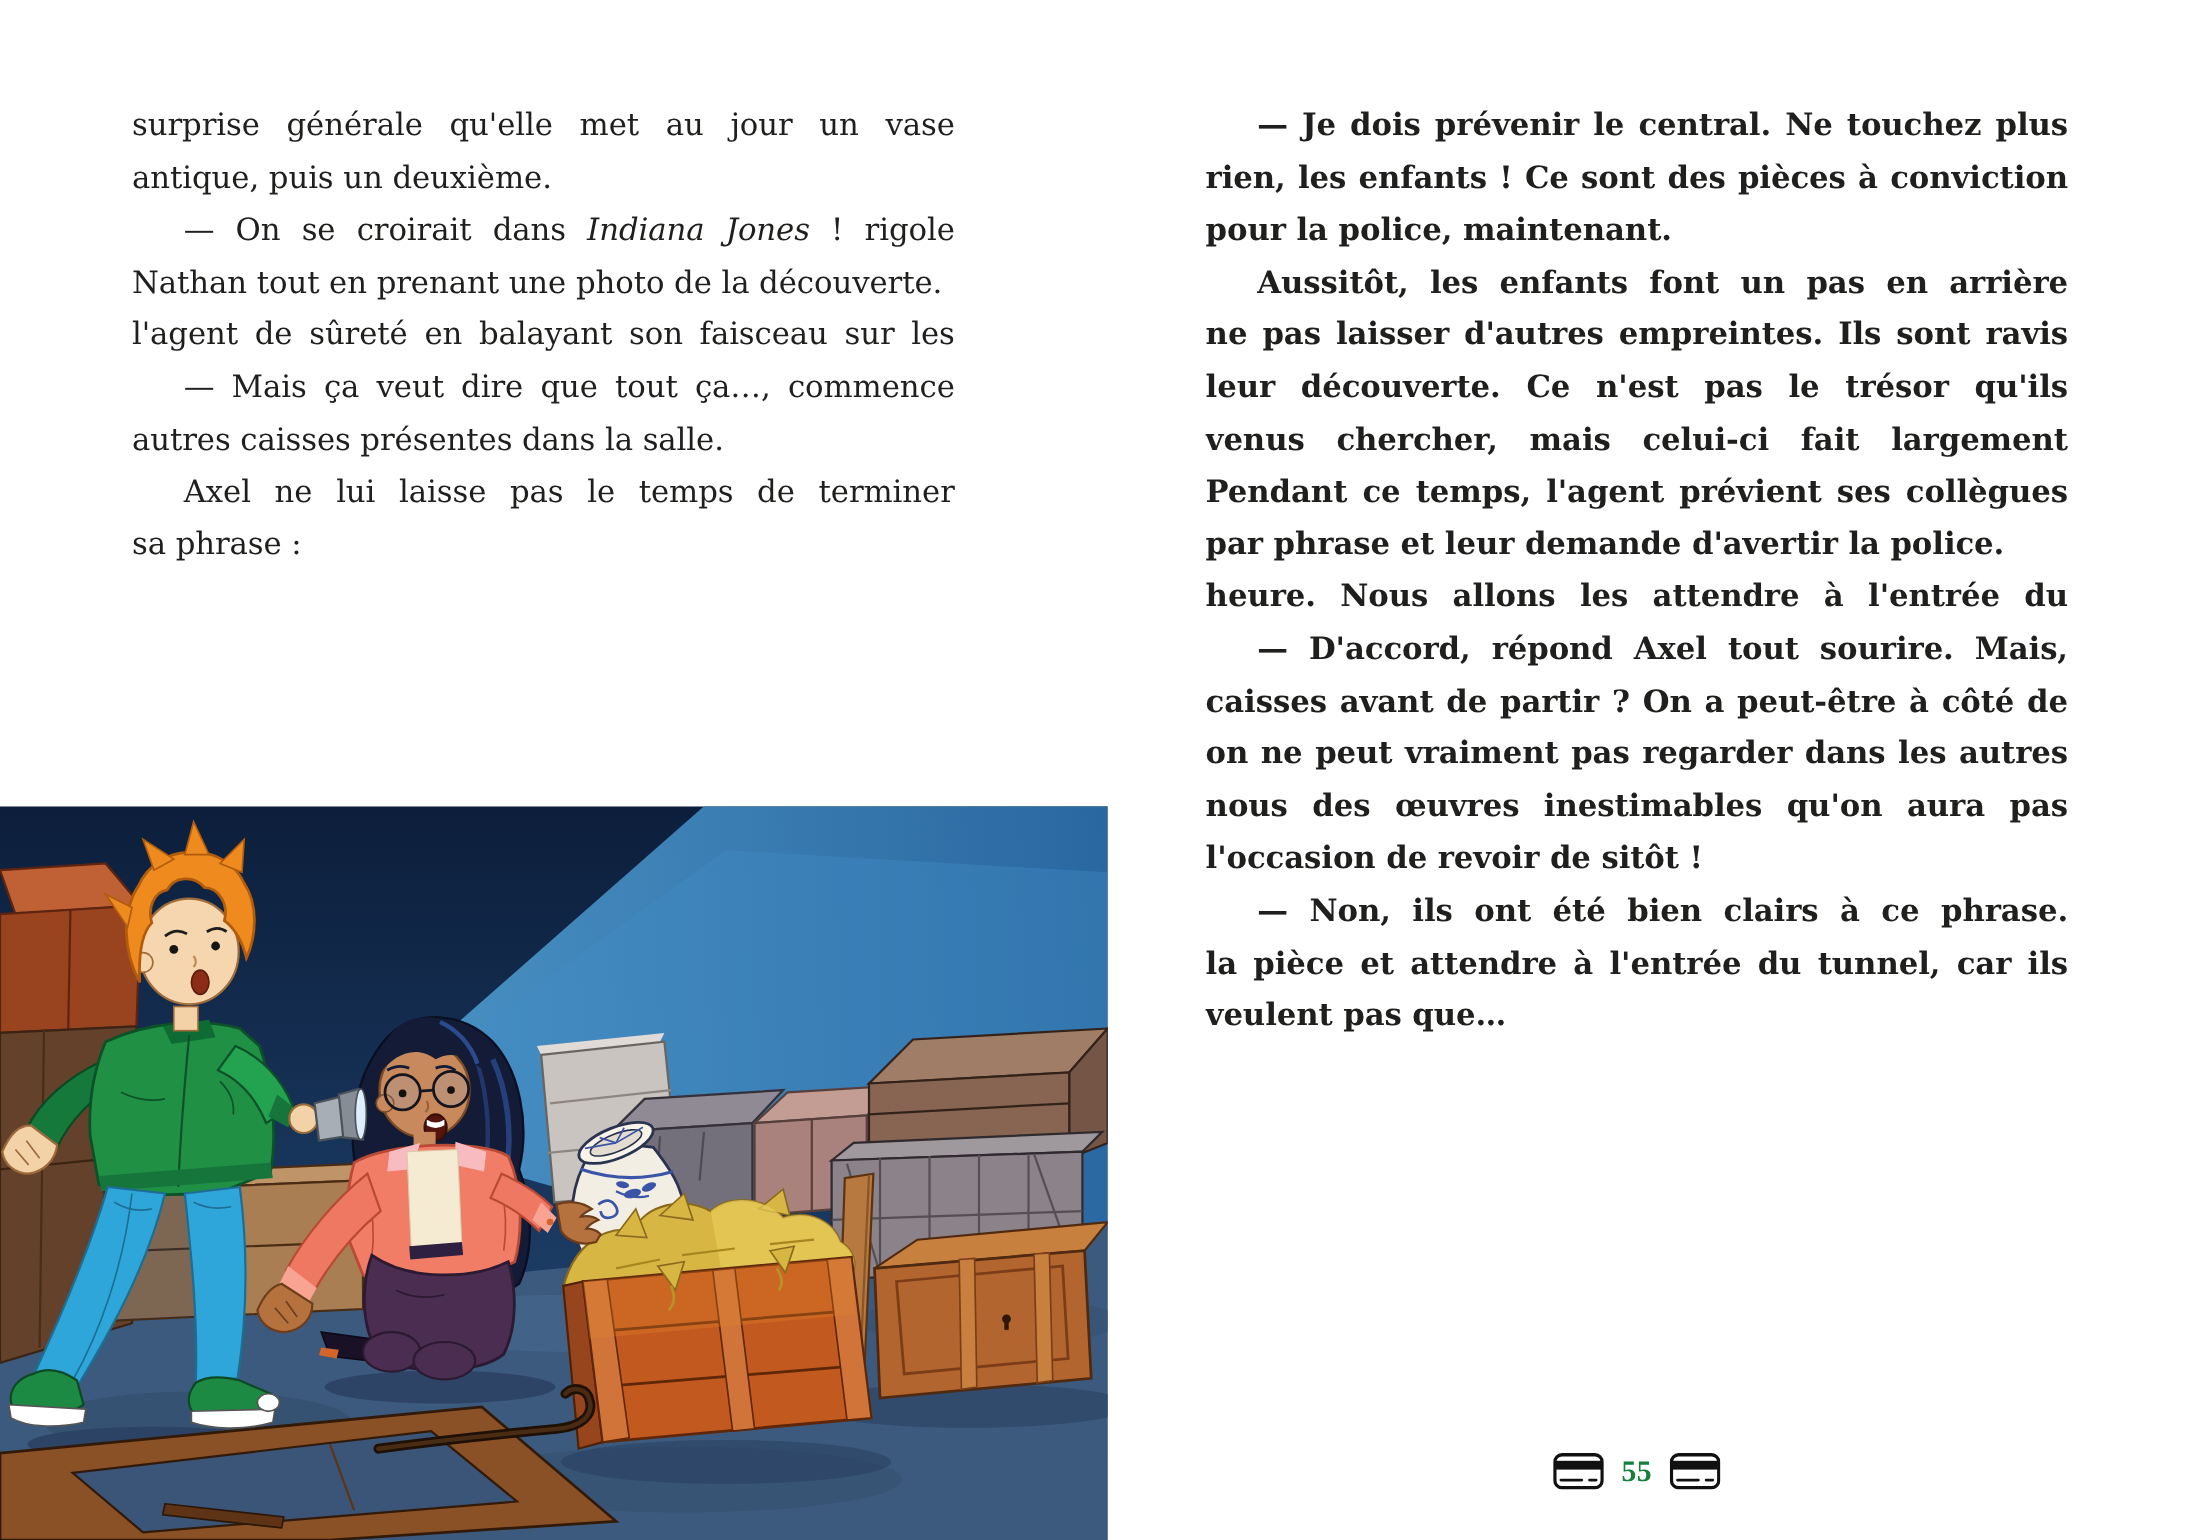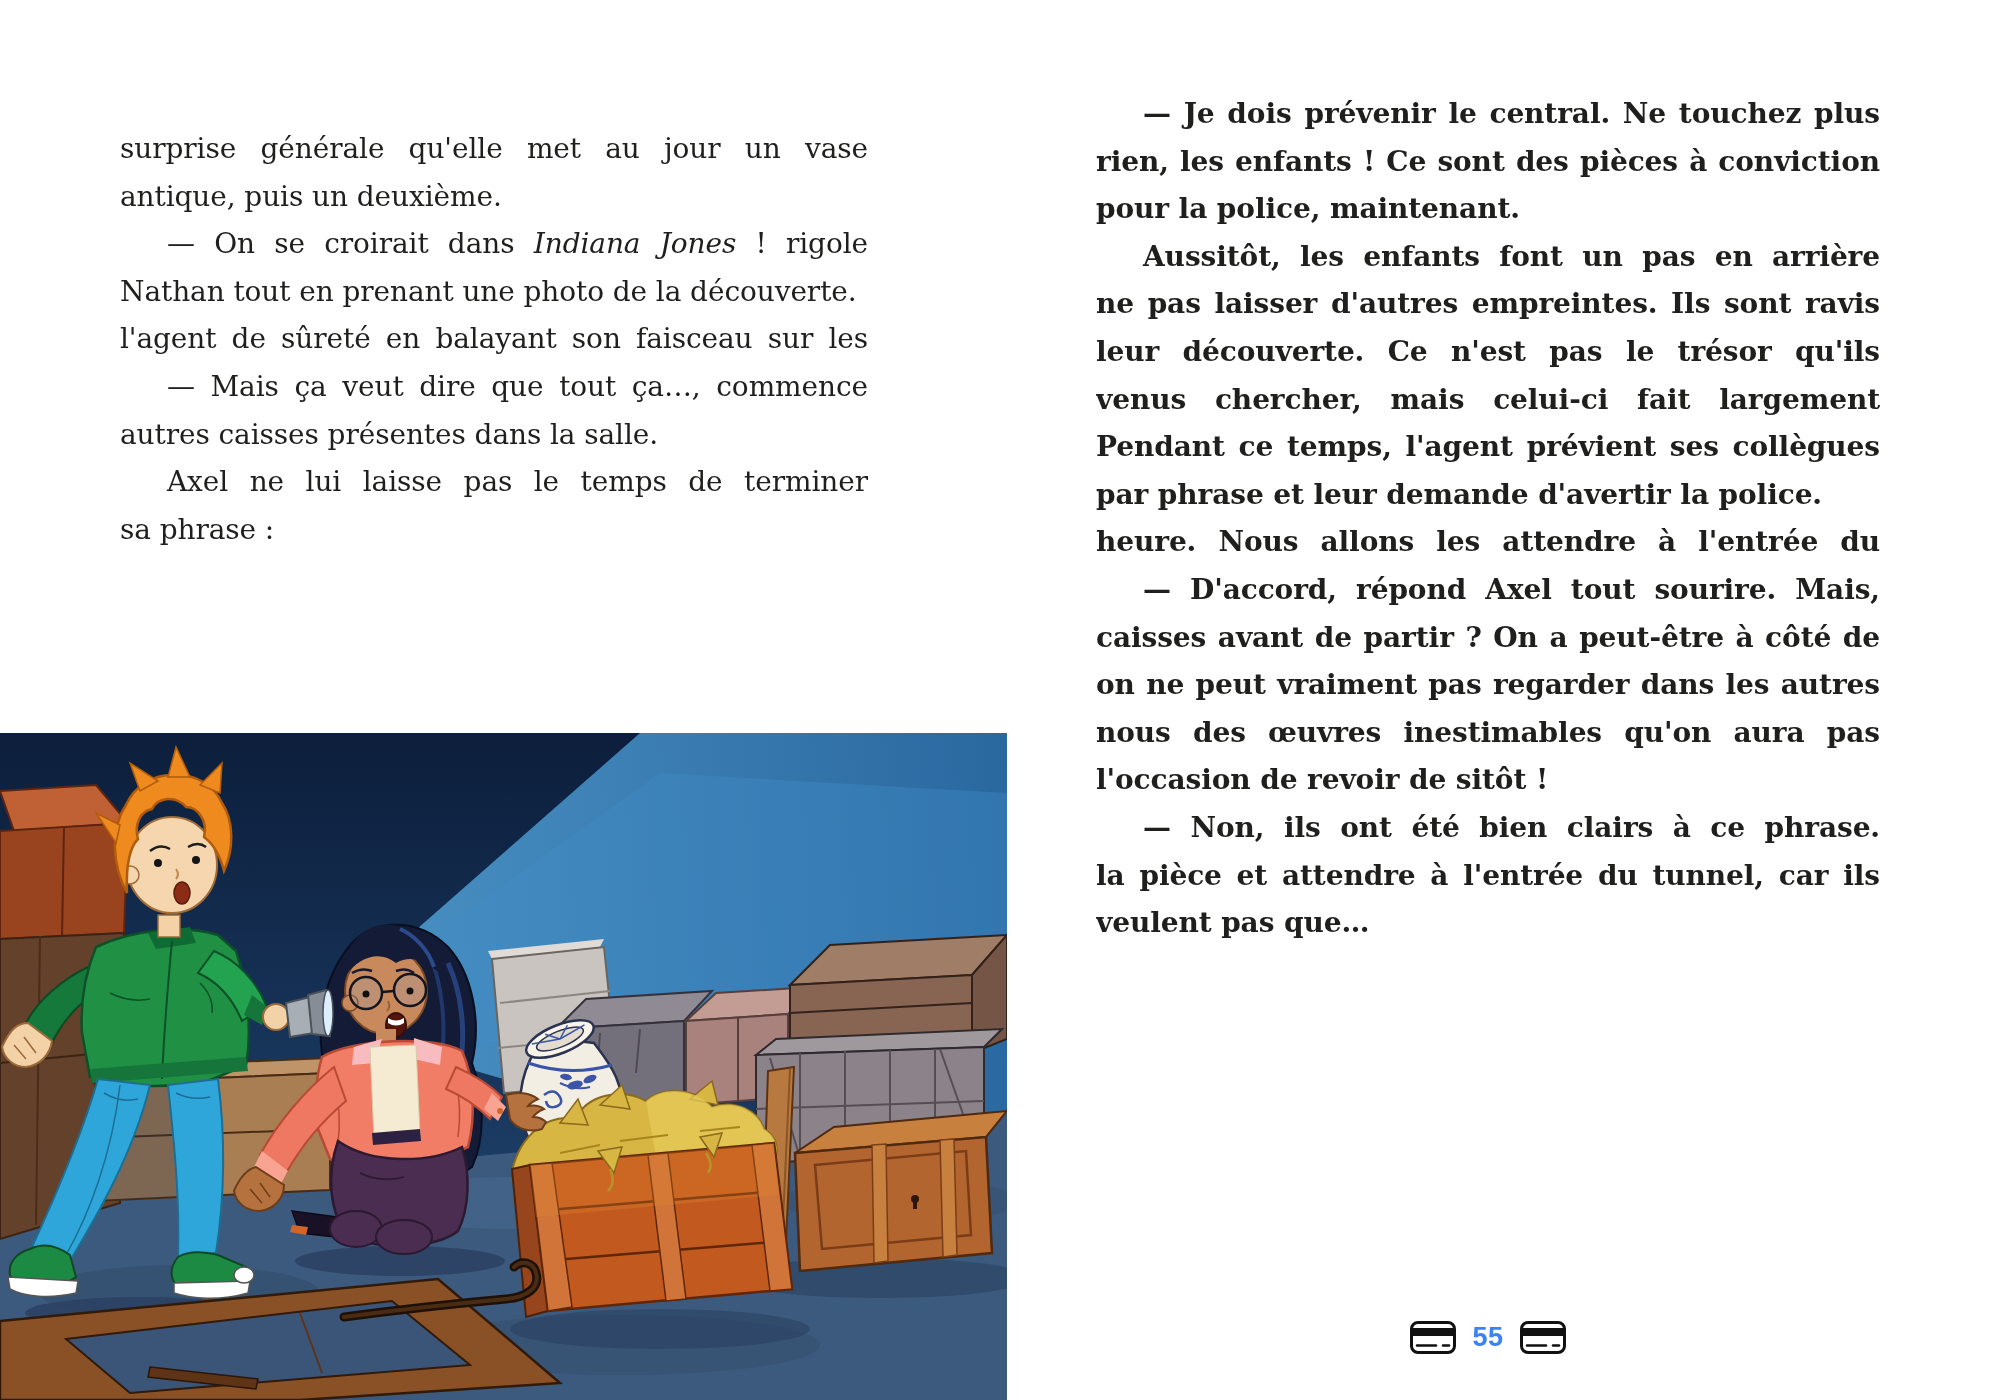--- a/index.html
+++ b/index.html
@@ -2,30 +2,30 @@
 <html><head>
 <meta charset="utf-8">
 <style>
   html,body{margin:0;padding:0;}
   body{
     width:2010px;height:1400px;position:relative;background:#ffffff;
     font-family:"DejaVu Serif", serif;color:#1f1f1d;overflow:hidden;
   }
   .spread{position:absolute;inset:0;}
   .page-text{position:absolute;top:90px;font-size:28px;line-height:47.6px;letter-spacing:-0.1px;}
-  #left-text{left:120px;width:748px;margin-top:35px;}
+  #left-text{left:120px;width:748px;}
   #right-text{left:1096px;width:784px;font-weight:bold;}
   .line{text-align:justify;text-align-last:justify;height:47.6px;overflow:hidden;}
   .line.last{text-align-last:left;}
   .line.indent{text-indent:47px;}
   .italic{font-style:italic;}
   .illustration{position:absolute;left:0;top:733px;width:1007px;height:667px;}
   .footer{position:absolute;left:1096px;width:784px;top:1318px;height:38px;
     display:flex;align-items:center;justify-content:center;gap:16px;}
-  .page-number{font-family:Liberation Sans, sans-serif;font-weight:bold;font-size:27px;color:#3b82f6;letter-spacing:0.5px;}
+  .page-number{font-family:Liberation Serif, serif;font-weight:bold;font-size:27px;color:#15803d;letter-spacing:0.5px;}
   .card-icon svg{display:block;}
 </style>
 </head>
 <body>
 
 <div class="spread">
 
   <div>
     <div class="page-text" id="left-text">
         <div class="line"><span>surprise générale qu'elle met au jour un vase</span></div>

